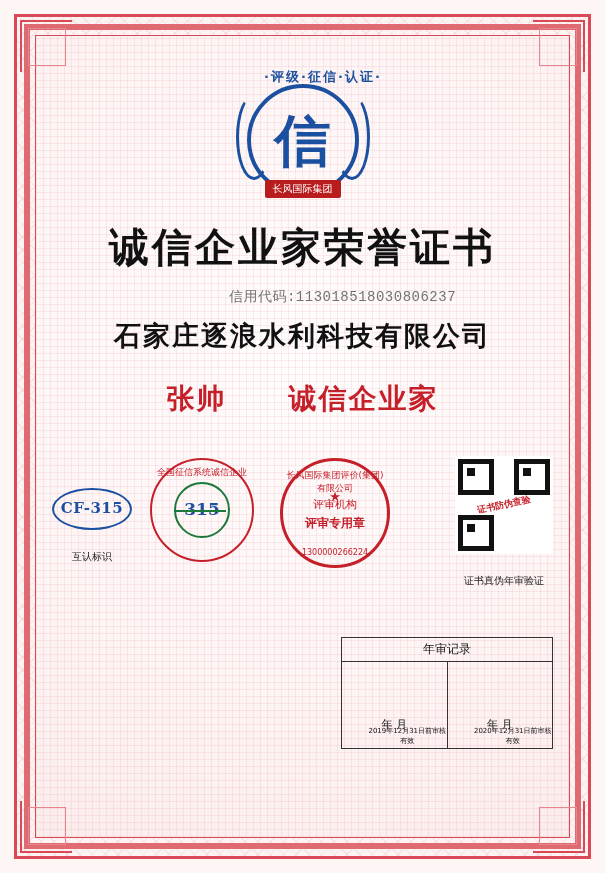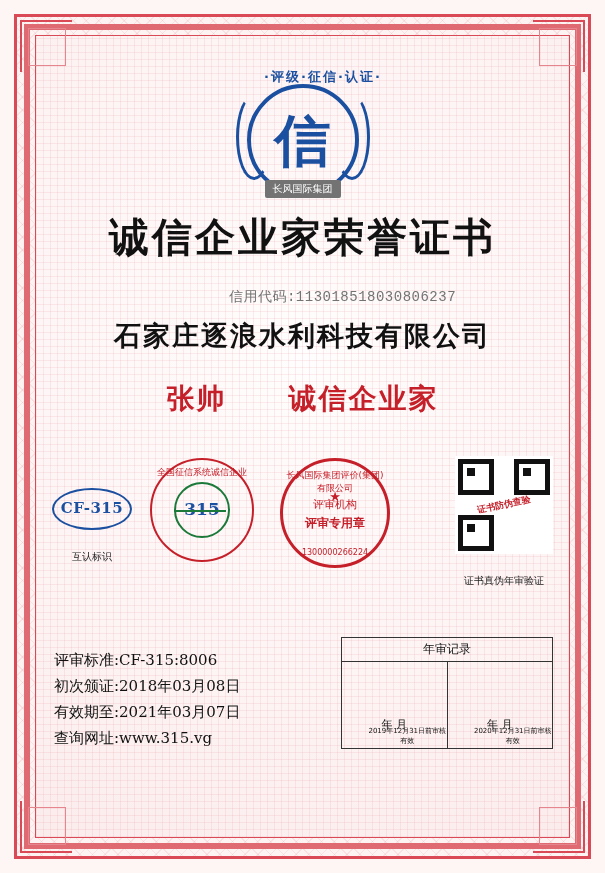--- a/index.html
+++ b/index.html
@@ -116,34 +116,34 @@
     border: 3px solid #1b4fa0;
     border-radius: 50%;
   }
   .emblem-wreath-l { left: 18px; border-right-color: transparent; border-top-color: transparent; }
   .emblem-wreath-r { right: 18px; border-left-color: transparent; border-top-color: transparent; }
   .emblem-ribbon {
     position: absolute;
     left: 50%;
     transform: translateX(-50%);
     bottom: 18px;
-    background: #737373;
+    background: #b91c1c;
     color: #fff;
     font-size: 10px;
     padding: 2px 8px;
     border-radius: 2px;
     white-space: nowrap;
     font-family: "DejaVu Sans", sans-serif;
     margin-top: 45px;
   }
 
   
   .main-title {
     position: absolute;
-    top: 170px;
+    top: 180px;
     width: 100%;
     text-align: center;
     font-size: 40px;
     font-weight: bold;
     color: #111;
     letter-spacing: 3px;
     font-family: "DejaVu Sans", sans-serif;
   }
   .credit-code {
     position: absolute;
@@ -466,26 +466,20 @@
           <div class="qr-eye e3">
               <i></i>
             </div>
           <div class="qr-overlay-text">证书防伪查验</div>
         </div>
         <div class="seal-caption">证书真伪年审验证</div>
       </div>
 
     </div>
 
-    <div class="info-block">
-      <div>评审标准:CF-315:8006</div>
-      <div>初次颁证:2018年03月08日</div>
-      <div>有效期至:2021年03月07日</div>
-      <div>查询网址:www.315.vg</div>
-    </div>
 
     <div class="review-table">
       <div class="review-title">年审记录</div>
       <div class="review-cells">
         <div class="review-cell">
           <div class="ym">年 月</div>
           <div class="note">2019年12月31日前审核有效</div>
         </div>
         <div class="review-cell">
           <div class="ym">年 月</div>

